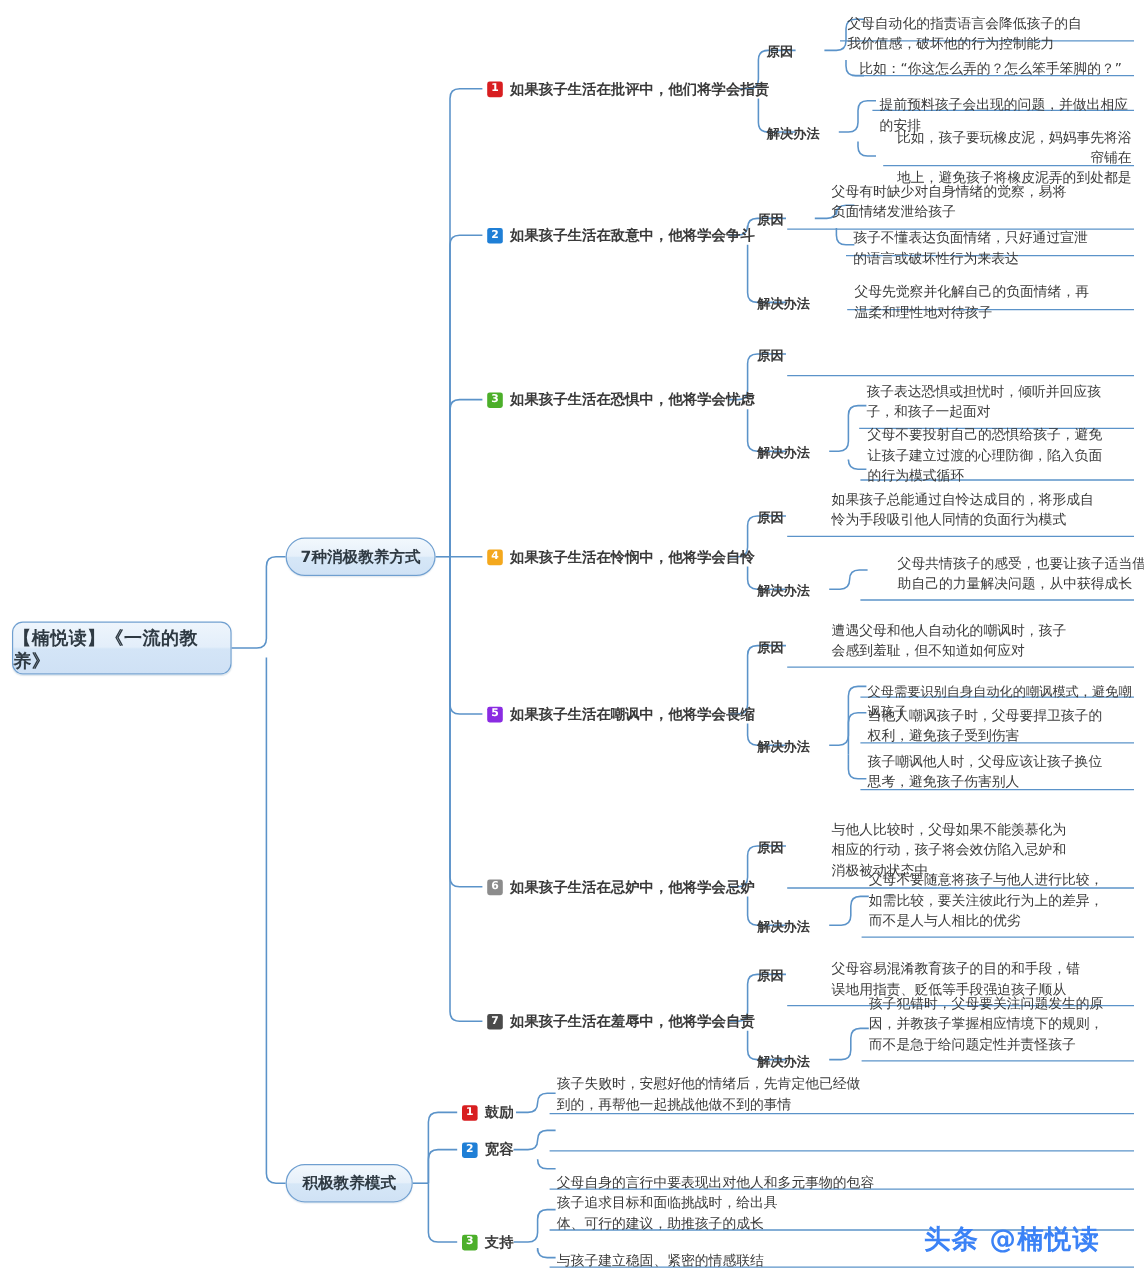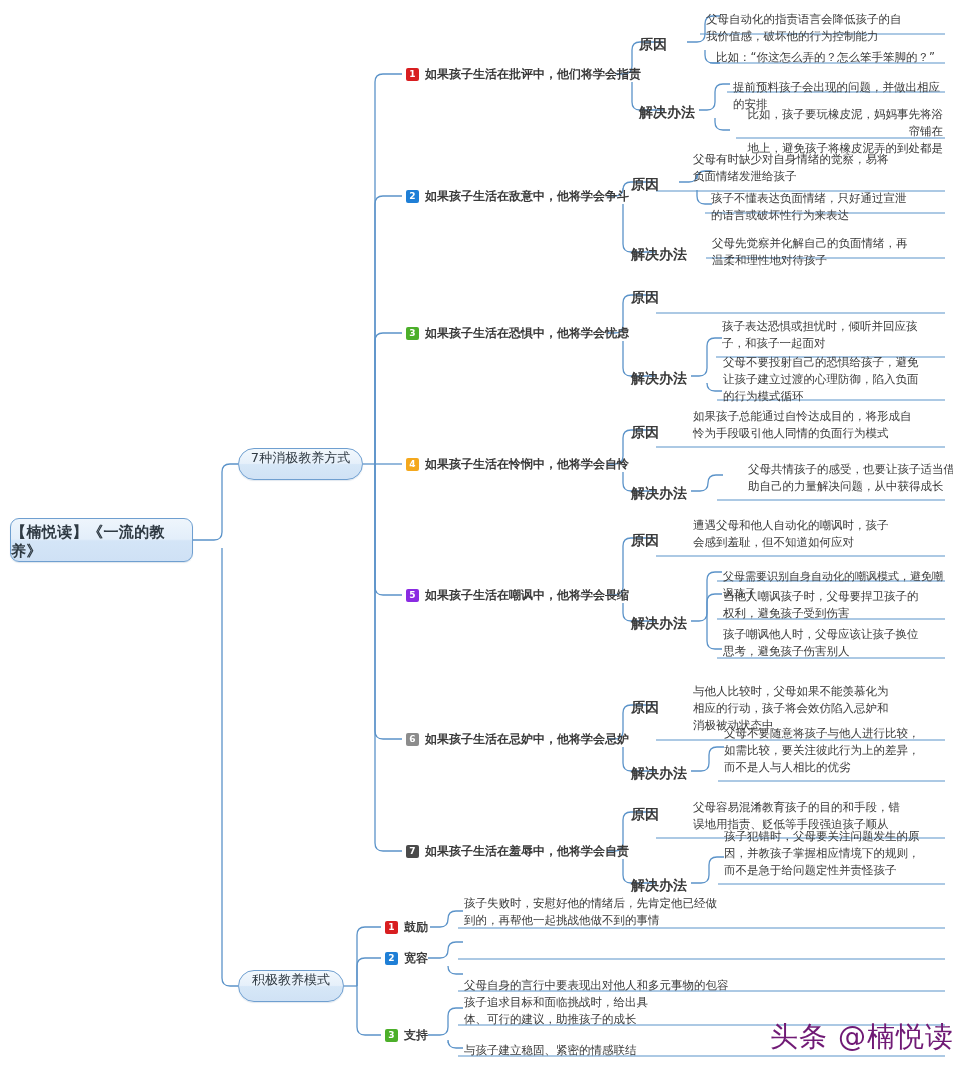--- a/index.html
+++ b/index.html
@@ -23,22 +23,22 @@
     letter-spacing:.4px;
     box-shadow:0 1px 1px rgba(120,150,180,.25);
   }
   
   .oval-node{
     position:absolute;
     box-sizing:border-box;
     border:1px solid #6f9fd0;
     border-radius:40px;
     background:linear-gradient(to bottom,#f2f8fd 0%,#e6f0fa 48%,#d6e7f7 52%,#d0e2f5 100%);
-    display:flex;align-items:flex-start;justify-content:center;
-    font-size:13px;font-weight:normal;color:#2f3a43;
+    display:flex;align-items:center;justify-content:center;
+    font-size:13px;font-weight:bold;color:#2f3a43;
     box-shadow:0 1px 1px rgba(120,150,180,.22);
   }
 
   
   .topic{
     position:absolute;
     display:flex;align-items:center;gap:6px;
     white-space:nowrap;
     font-size:12px;font-weight:bold;color:#3a3a3a;
   }
@@ -46,40 +46,40 @@
     display:inline-flex;align-items:center;justify-content:center;
     width:13px;height:13px;border-radius:2px;
     font-size:9px;font-weight:bold;color:#ffffff;
     font-family:"DejaVu Sans","Liberation Sans",sans-serif;
     line-height:1;
   }
 
   
   .midlabel{
     position:absolute;
-    font-size:14px;color:#3a3a3a;font-weight:bold;
+    font-size:11px;color:#3a3a3a;font-weight:bold;
     white-space:nowrap;
   }
 
   
   .leaf{
     position:absolute;
     box-sizing:border-box;
     font-size:11.5px;
     line-height:17px;
     color:#3a3a3a;
     padding:2px 2px 3px 6px;
     white-space:pre-line;
   }
   .leaf.small{font-size:11px;}
 
   
   .watermark{
     position:absolute;
-    font-size:28px;font-weight:normal;color:#701a75;
+    font-size:22px;font-weight:bold;color:#3b82f6;
     letter-spacing:1px;
     white-space:nowrap;
   }
 </style>
 </head>
 <body>
 
 <div id="canvas">
 
   <svg id="wires" viewBox="0 0 953 1065" xmlns="http://www.w3.org/2000/svg">

